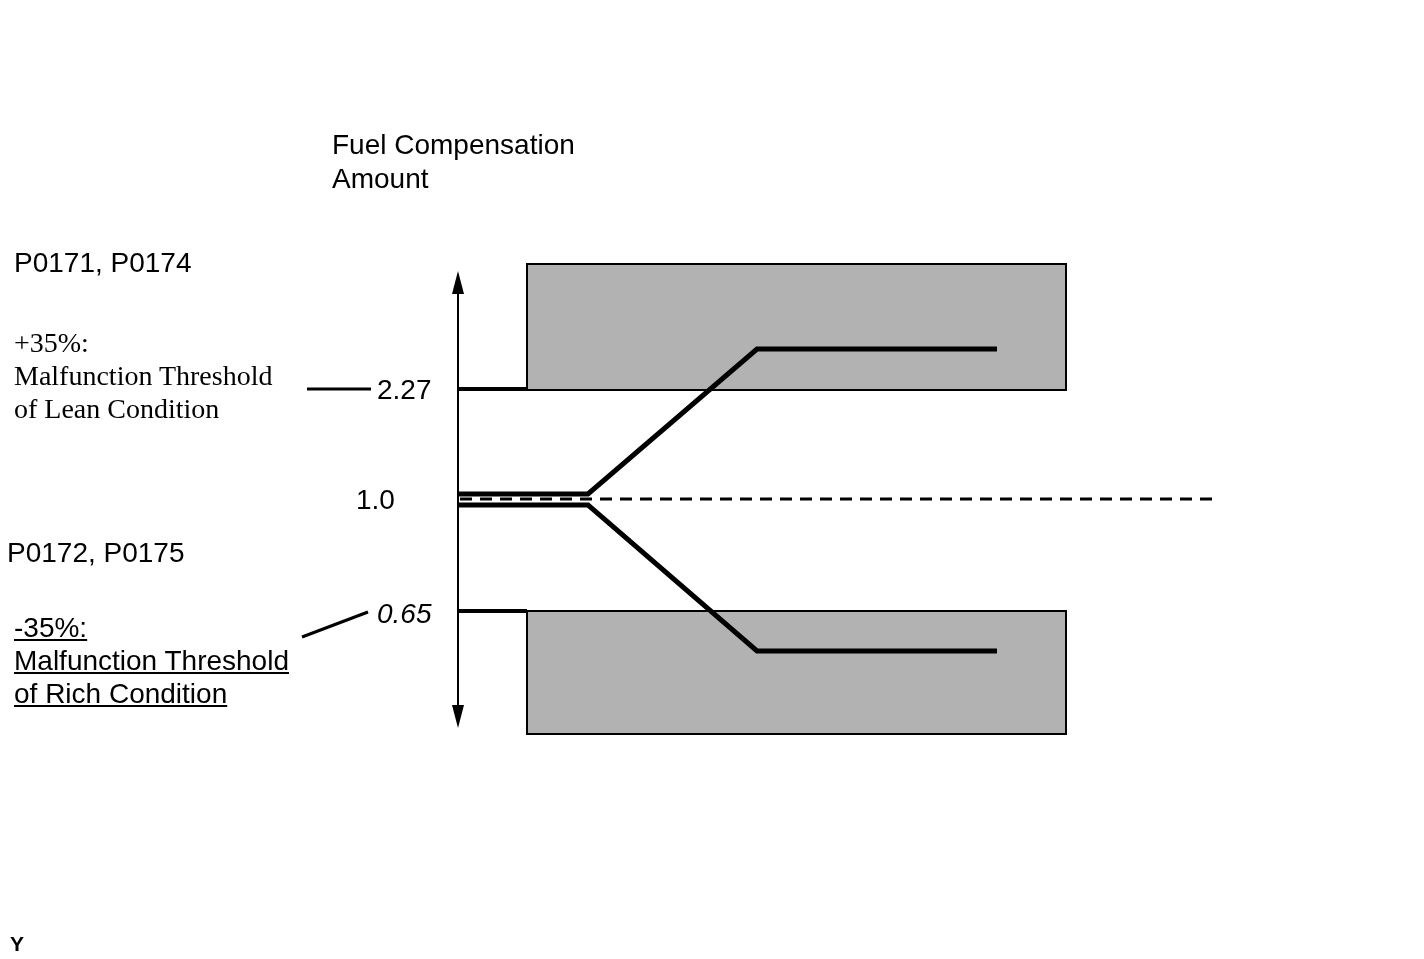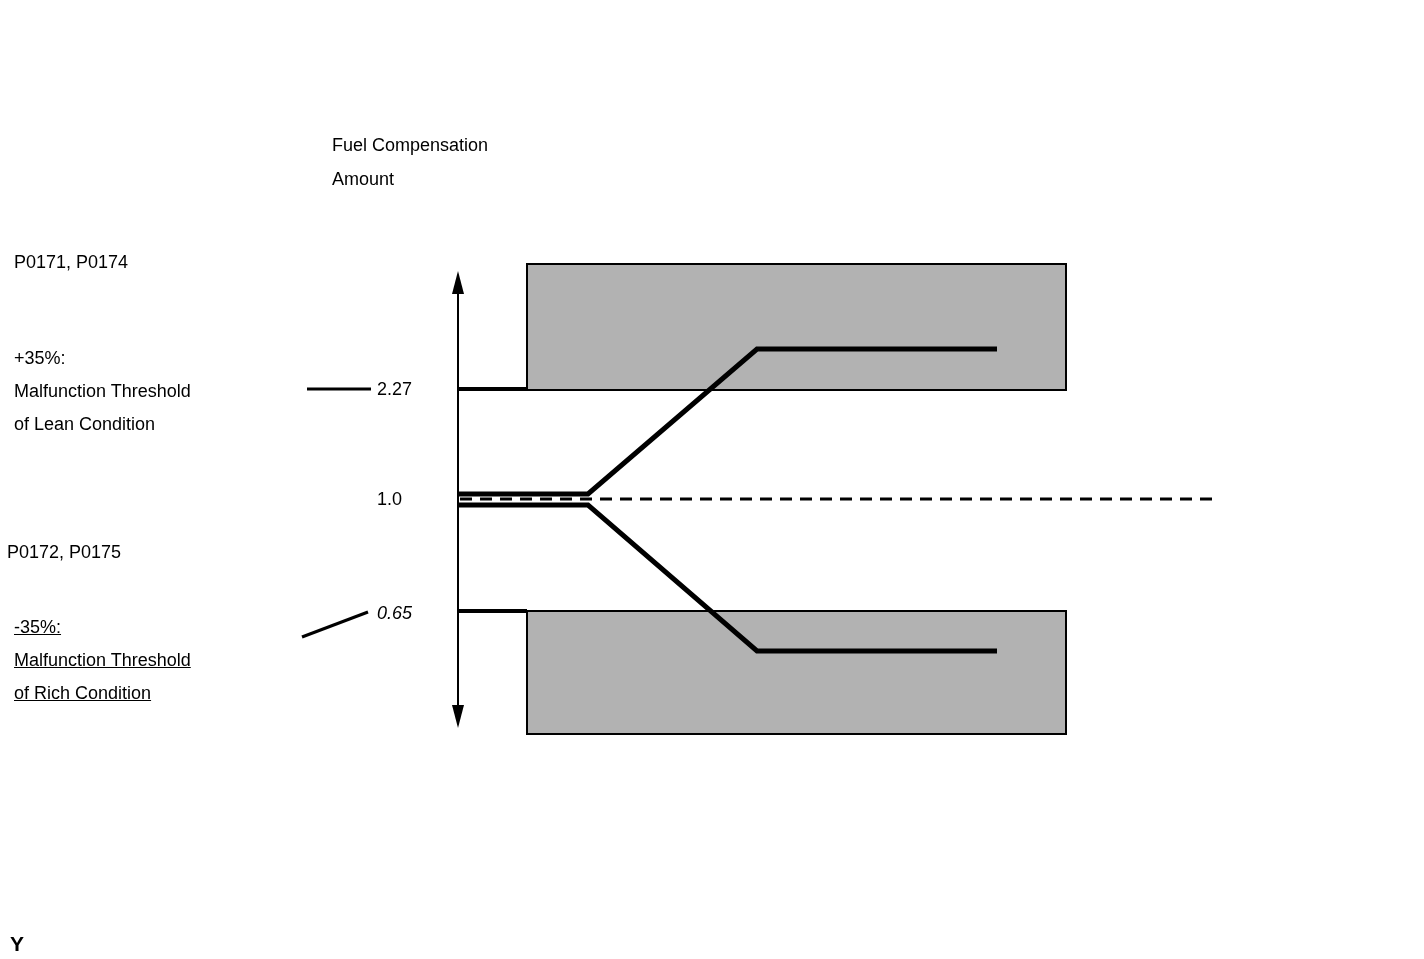--- a/index.html
+++ b/index.html
@@ -11,21 +11,21 @@
     position: relative;
     width: 1424px;
     height: 959px;
     background: var(--bg, #ffffff);
     font-family: "Liberation Sans", "DejaVu Sans", sans-serif;
     color: var(--ink, #000000);
     overflow: hidden;
   }
   .txt {
     position: absolute;
-    font-size: 18px;
+    font-size: 28px;
     line-height: 33px;
     white-space: pre-line;
     color: var(--ink, #000000);
   }
   .title {
     line-height: 34px;
   }
   .tick-label {
     line-height: 27px;
   }
@@ -78,33 +78,33 @@
 </head>
 <body>
 
 <div id="canvas">
 
   <div class="txt title" style="left:332px; top:128px;">Fuel Compensation
 Amount</div>
 
   <div class="txt" style="left:14px; top:246px;">P0171, P0174</div>
 
-  <div class="txt" style="left:14px; top:342px;">+35%:
+  <div class="txt" style="left:14px; top:326px;font-family:Liberation Serif, serif;">+35%:
 Malfunction Threshold
 of Lean Condition</div>
 
   <div class="txt" style="left:7px; top:536px;">P0172, P0175</div>
 
   <div class="txt" style="left:14px; top:611px;text-decoration:underline;">-35%:
 Malfunction Threshold
 of Rich Condition</div>
 
   <div class="txt tick-label" style="left:377px; top:376px;">2.27</div>
 
-  <div class="txt tick-label" style="left:377px; top:486px;">1.0</div>
+  <div class="txt tick-label" style="left:356px; top:486px;">1.0</div>
 
   <div class="txt tick-label" style="left:377px; top:600px;font-style:italic;">0.65</div>
 
   <svg id="diagram" width="1424" height="959" viewBox="0 0 1424 959" aria-hidden="true">
 
     <rect class="shade" x="527" y="264" width="539" height="126"></rect>
     <rect class="shade" x="527" y="611" width="539" height="123"></rect>
 
     <line class="axis" x1="458" y1="291" x2="458" y2="708"></line>
     <polygon class="arrowhead" points="458,271 452,294 464,294"></polygon>

